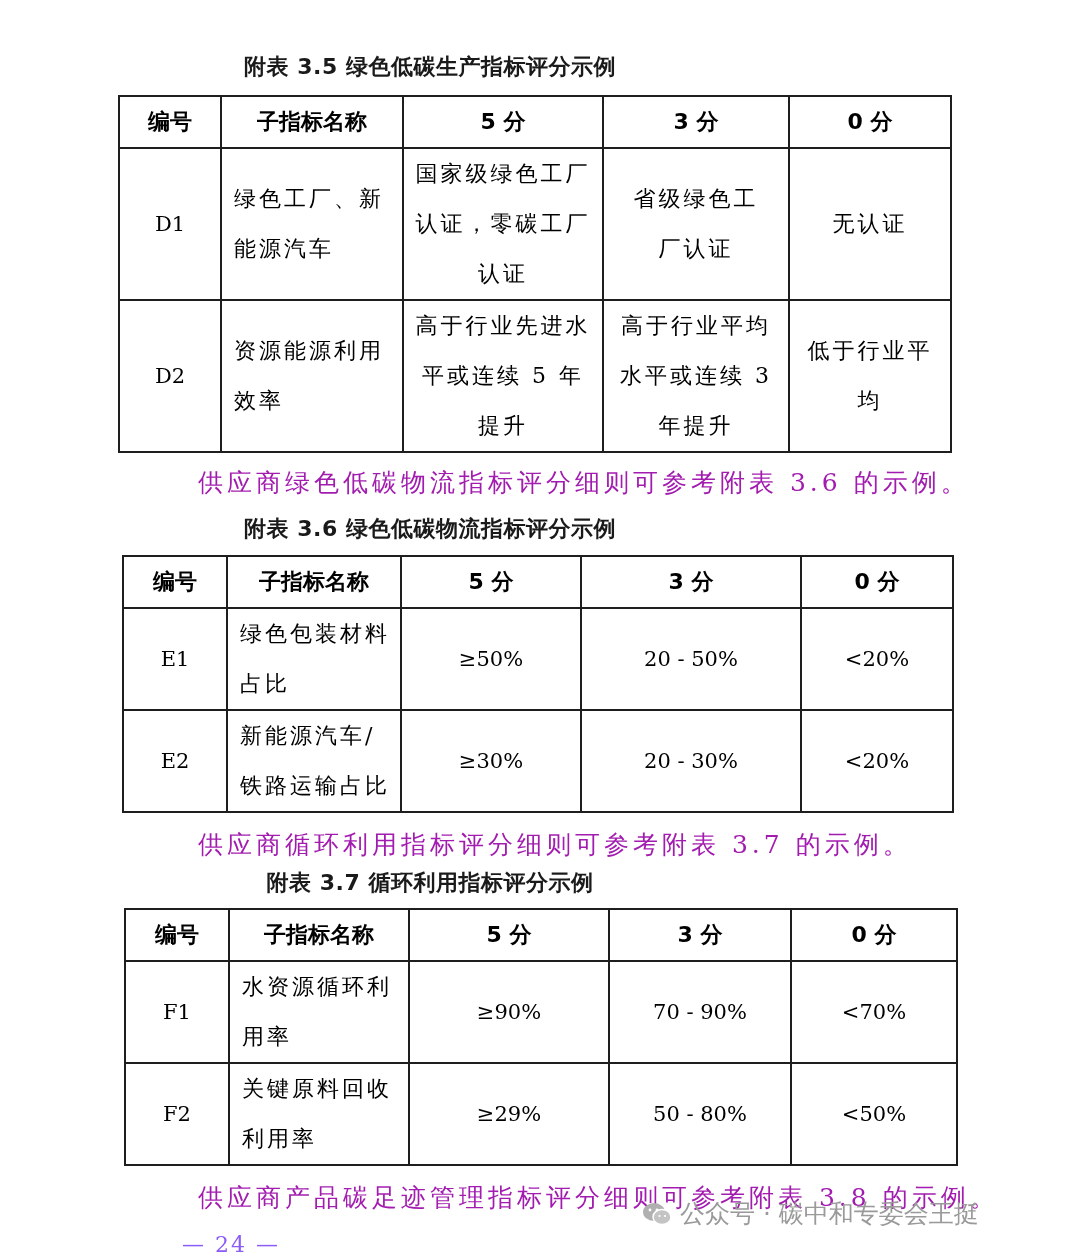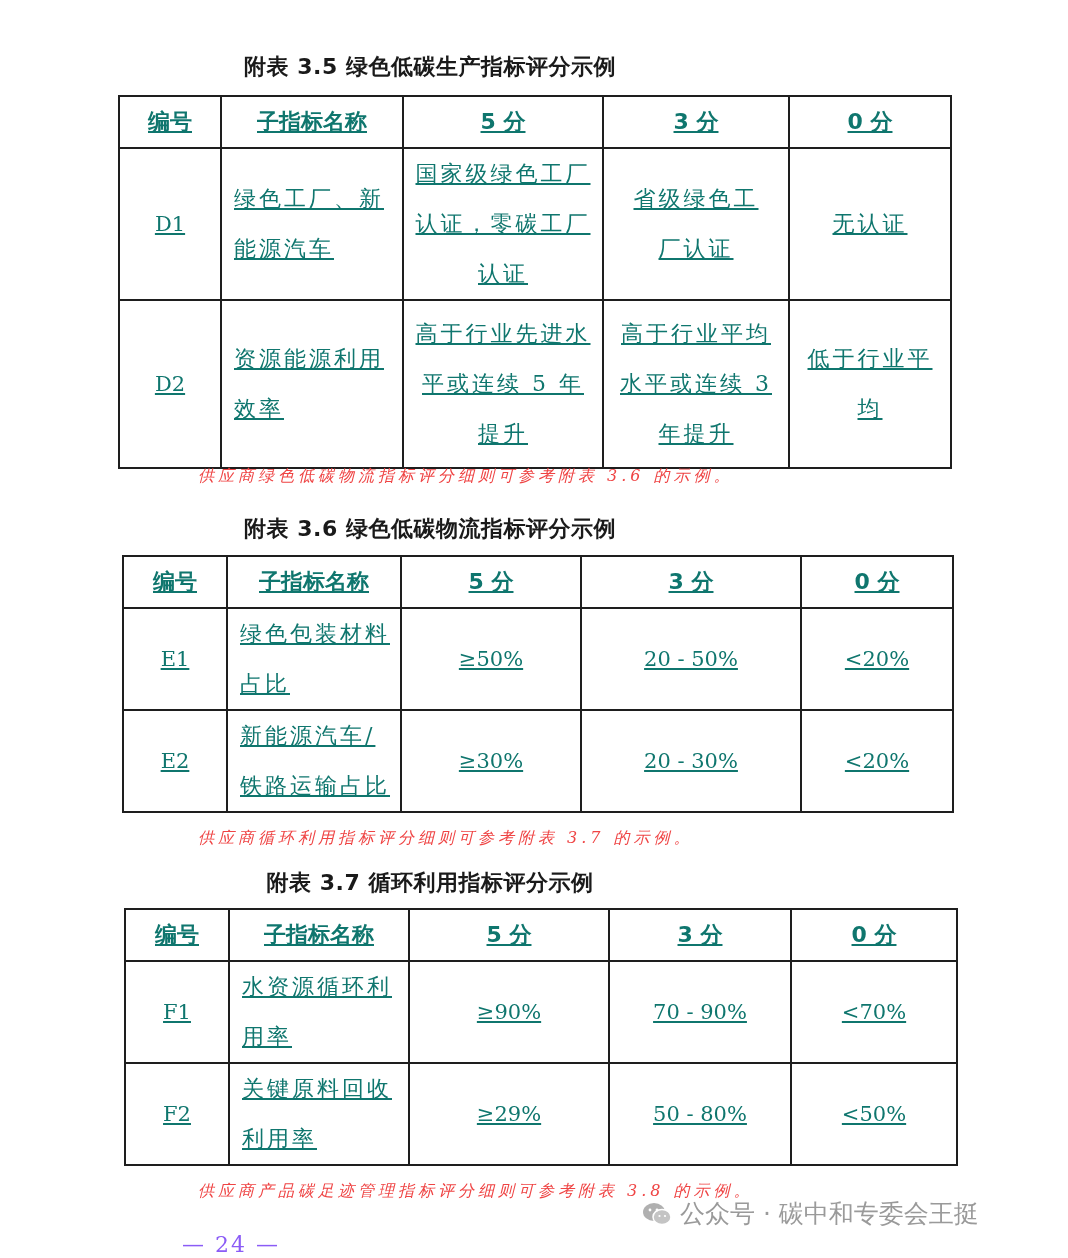--- a/index.html
+++ b/index.html
@@ -16,39 +16,37 @@
       left: 0; width: 860px;
       text-align: center;
       font-family: "DejaVu Sans", "Liberation Sans", sans-serif;
       font-weight: bold;
       font-size: 22px;
       color: #1a1a1a;
       letter-spacing: 0.5px;
     }
     .para {
       position: absolute;
-      font-size: 16px;
+      font-size: 25px;
       letter-spacing: 4px;
-      color: #ef4444;
+      color: #a21caf;
       white-space: nowrap;
-      font-style: italic;
     }
     table.score {
       position: absolute;
       border-collapse: collapse;
       table-layout: fixed;
       border: 2px solid #1e1e1e;
     }
     table.score td, table.score th {
       border: 2px solid #1e1e1e;
       text-align: center;
       vertical-align: middle;
       padding: 0;
-      color: #0f766e;
-      text-decoration: underline;
+      color: #000000;
     }
     table.score th {
       font-family: "DejaVu Sans", "Liberation Sans", sans-serif;
       font-weight: bold;
       font-size: 22px;
       height: 50px;
     }
     table.score td {
       font-size: 22px;
       line-height: 50px;
@@ -98,21 +96,21 @@
     <td class="code">D1</td>
     <td class="name">绿色工厂、新能源汽车</td>
     <td style="padding:0 10px;">国家级绿色工厂认证，零碳工厂认证</td>
     <td style="padding:0 22px;">省级绿色工厂认证</td>
     <td>无认证</td>
   </tr>
   <tr style="height:152px;">
     <td class="code">D2</td>
     <td class="name">资源能源利用效率</td>
     <td style="padding:0 10px;">高于行业先进水平或连续 5 年提升</td>
-    <td style="padding:8px 14px;">高于行业平均水平或连续 3 年提升</td>
+    <td style="padding:0 14px;">高于行业平均水平或连续 3 年提升</td>
     <td style="padding:0 14px;">低于行业平均</td>
   </tr>
 </tbody>
   </table>
 
 <div class="para" style="left:198px; top:466px;">供应商绿色低碳物流指标评分细则可参考附表 3.6 的示例。</div>
 
 <div class="caption" style="top:514px;">附表 3.6  绿色低碳物流指标评分示例</div>
 <table class="score t36">
   <colgroup>

